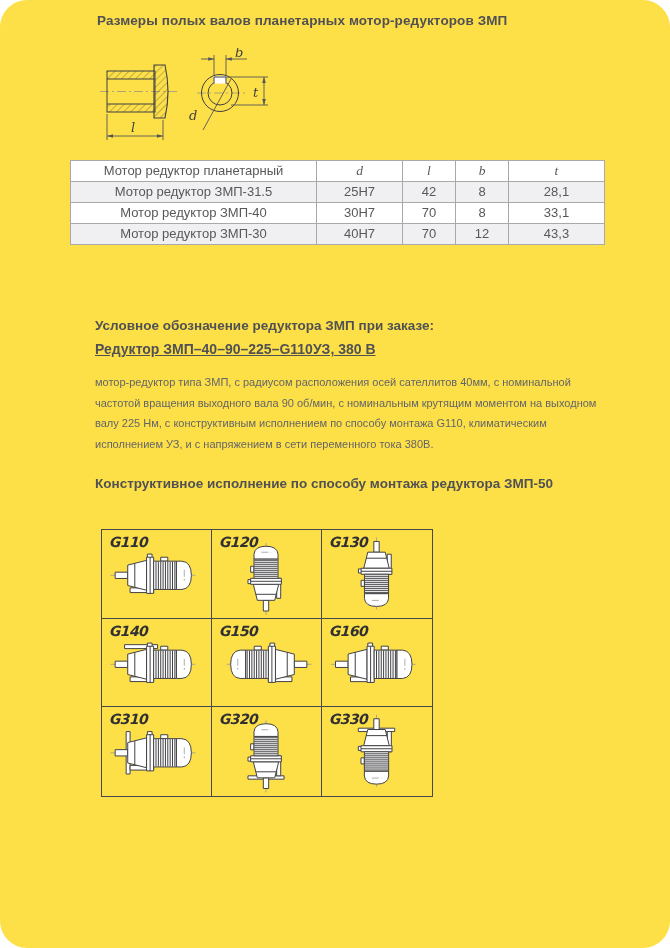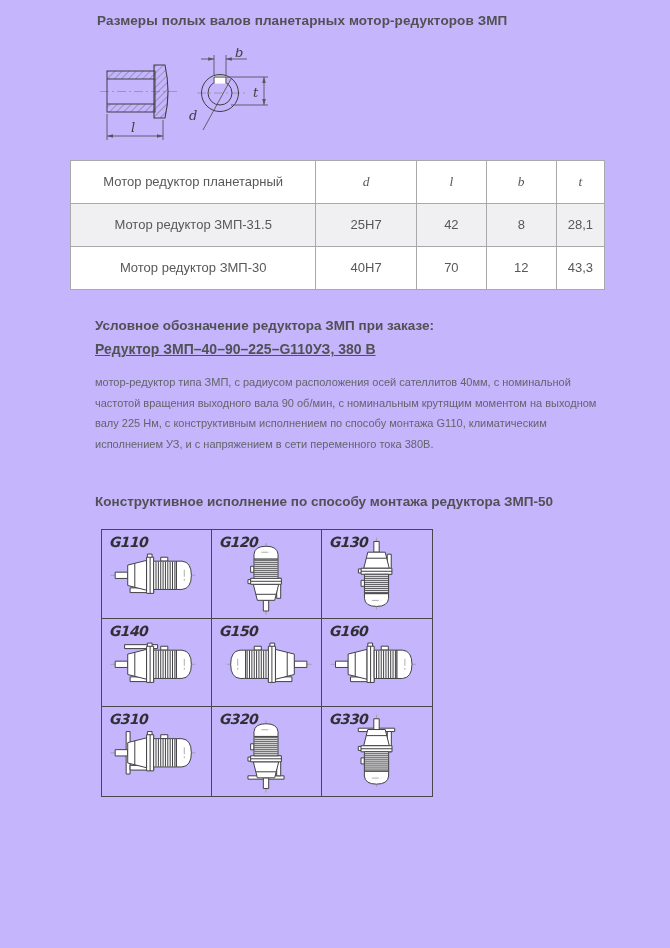--- a/index.html
+++ b/index.html
@@ -1,56 +1,56 @@
 <!DOCTYPE html>
 <html><head>
 <meta charset="utf-8">
 <style>
   html,body{margin:0;padding:0;background:#fff;}
   .page{
-    position:relative;width:670px;height:948px;background:#c4b5fd;overflow:hidden;
-    font-family:"Liberation Sans", sans-serif;color:#58585b;
+    position:relative;width:670px;height:948px;background:#fde047;overflow:hidden;
+    font-family:"Liberation Sans", sans-serif;color:#58585b;border-radius:27px;
   }
   .doc-title{
     position:absolute;left:97px;top:13px;font-size:13.5px;font-weight:bold;color:#515154;
     letter-spacing:0.1px;white-space:nowrap;
   }
   
   .shaft-diagram{position:absolute;left:95px;top:48px;width:200px;height:100px;}
   .thin{stroke:#3f3f42;stroke-width:1;fill:none;}
   .dimline{stroke:#55555a;stroke-width:0.9;fill:none;}
   .arrow{fill:#55555a;stroke:none;}
   .cline{stroke:#8a8a8e;stroke-width:0.7;fill:none;stroke-dasharray:9 3 2 3;}
   .dimtext{font-family:"DejaVu Serif", serif;font-style:italic;font-size:13px;fill:#3f3f42;}
   
   .dims-table{
     position:absolute;left:70px;top:160px;width:535px;border-collapse:collapse;
     font-size:13px;color:#58585b;border:1px solid #a2a2a5;
   }
   .dims-table th,.dims-table td{
-    border:1px solid #a9a9ac;height:20px;line-height:20px;padding:11px;
+    border:1px solid #a9a9ac;height:20px;line-height:20px;padding:0;
     text-align:center;font-weight:normal;vertical-align:middle;
   }
   .dims-table th{background:#ffffff;}
   .dims-table th.dim{font-style:italic;font-family:"Liberation Serif", serif;font-size:13.5px;}
   .dims-table tbody tr:nth-child(odd) td{background:#f0f0f2;}
   .dims-table tbody tr:nth-child(even) td{background:#ffffff;}
   .dims-table th:nth-child(1),.dims-table td:nth-child(1){width:245px;}
   .dims-table th:nth-child(2),.dims-table td:nth-child(2){width:85px;}
   .dims-table th:nth-child(3),.dims-table td:nth-child(3){width:52px;}
   .dims-table th:nth-child(4),.dims-table td:nth-child(4){width:52px;}
   
   .b-heading{position:absolute;left:95px;font-size:13.5px;font-weight:bold;color:#515154;white-space:nowrap;}
   .order-heading{top:318px;}
   .designation{top:341px;font-size:14px;text-decoration:underline;}
   .description{
     position:absolute;left:95px;top:372px;width:507px;font-size:11px;line-height:20.5px;
     color:#646468;margin:0;
   }
-  .mount-heading{top:494px;}
+  .mount-heading{top:476px;}
   
   .mount-grid{
     position:absolute;left:101px;top:529px;width:332px;height:268px;
     display:grid;grid-template-columns:repeat(3,1fr);grid-template-rows:repeat(3,1fr);
     border:1px solid #48484c;box-sizing:border-box;
   }
   .gcell{position:relative;border-right:1px solid #48484c;border-bottom:1px solid #48484c;}
   .gcell:nth-child(3n){border-right:none;}
   .gcell:nth-child(n+7){border-bottom:none;}
   .glabel{
@@ -134,20 +134,27 @@
           <th class="dim">t</th>
         </tr>
       </thead>
     <tbody>
         <tr>
           <td>Мотор редуктор ЗМП-31.5</td>
           <td>25H7</td>
           <td>42</td>
           <td>8</td>
           <td>28,1</td>
+        </tr>
+        <tr>
+          <td>Мотор редуктор ЗМП-40</td>
+          <td>30H7</td>
+          <td>70</td>
+          <td>8</td>
+          <td>33,1</td>
         </tr>
         <tr>
           <td>Мотор редуктор ЗМП-30</td>
           <td>40H7</td>
           <td>70</td>
           <td>12</td>
           <td>43,3</td>
         </tr>
       </tbody>
   </table>

